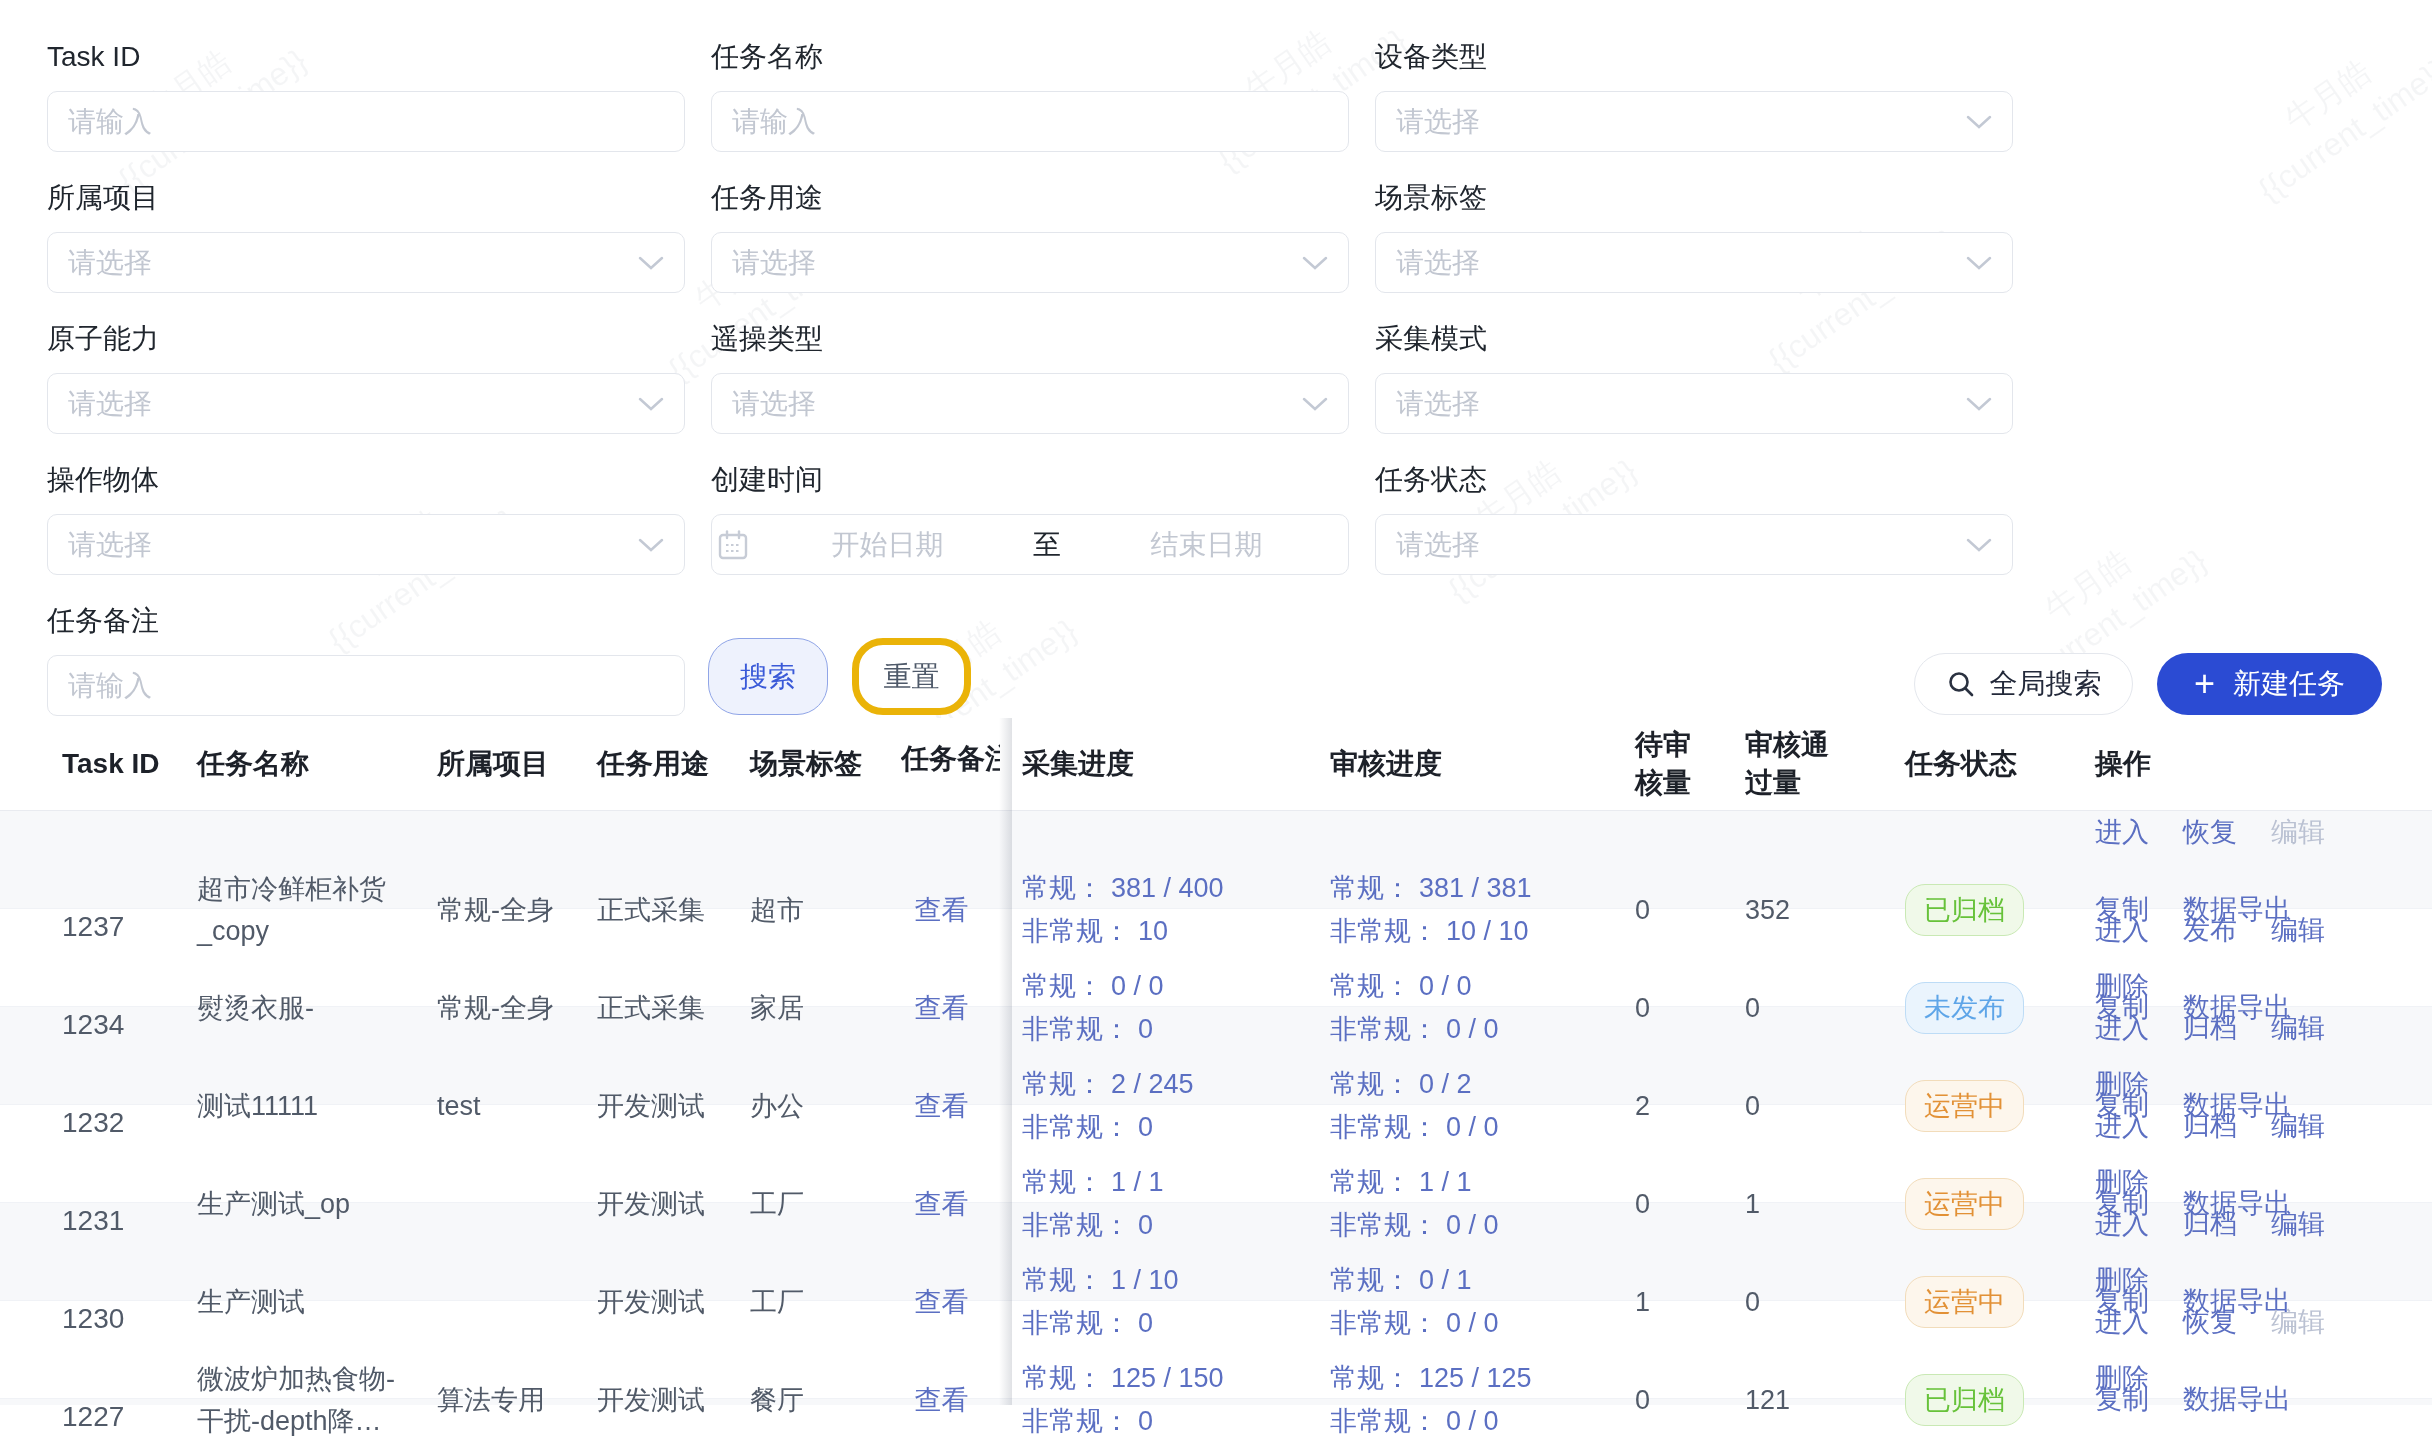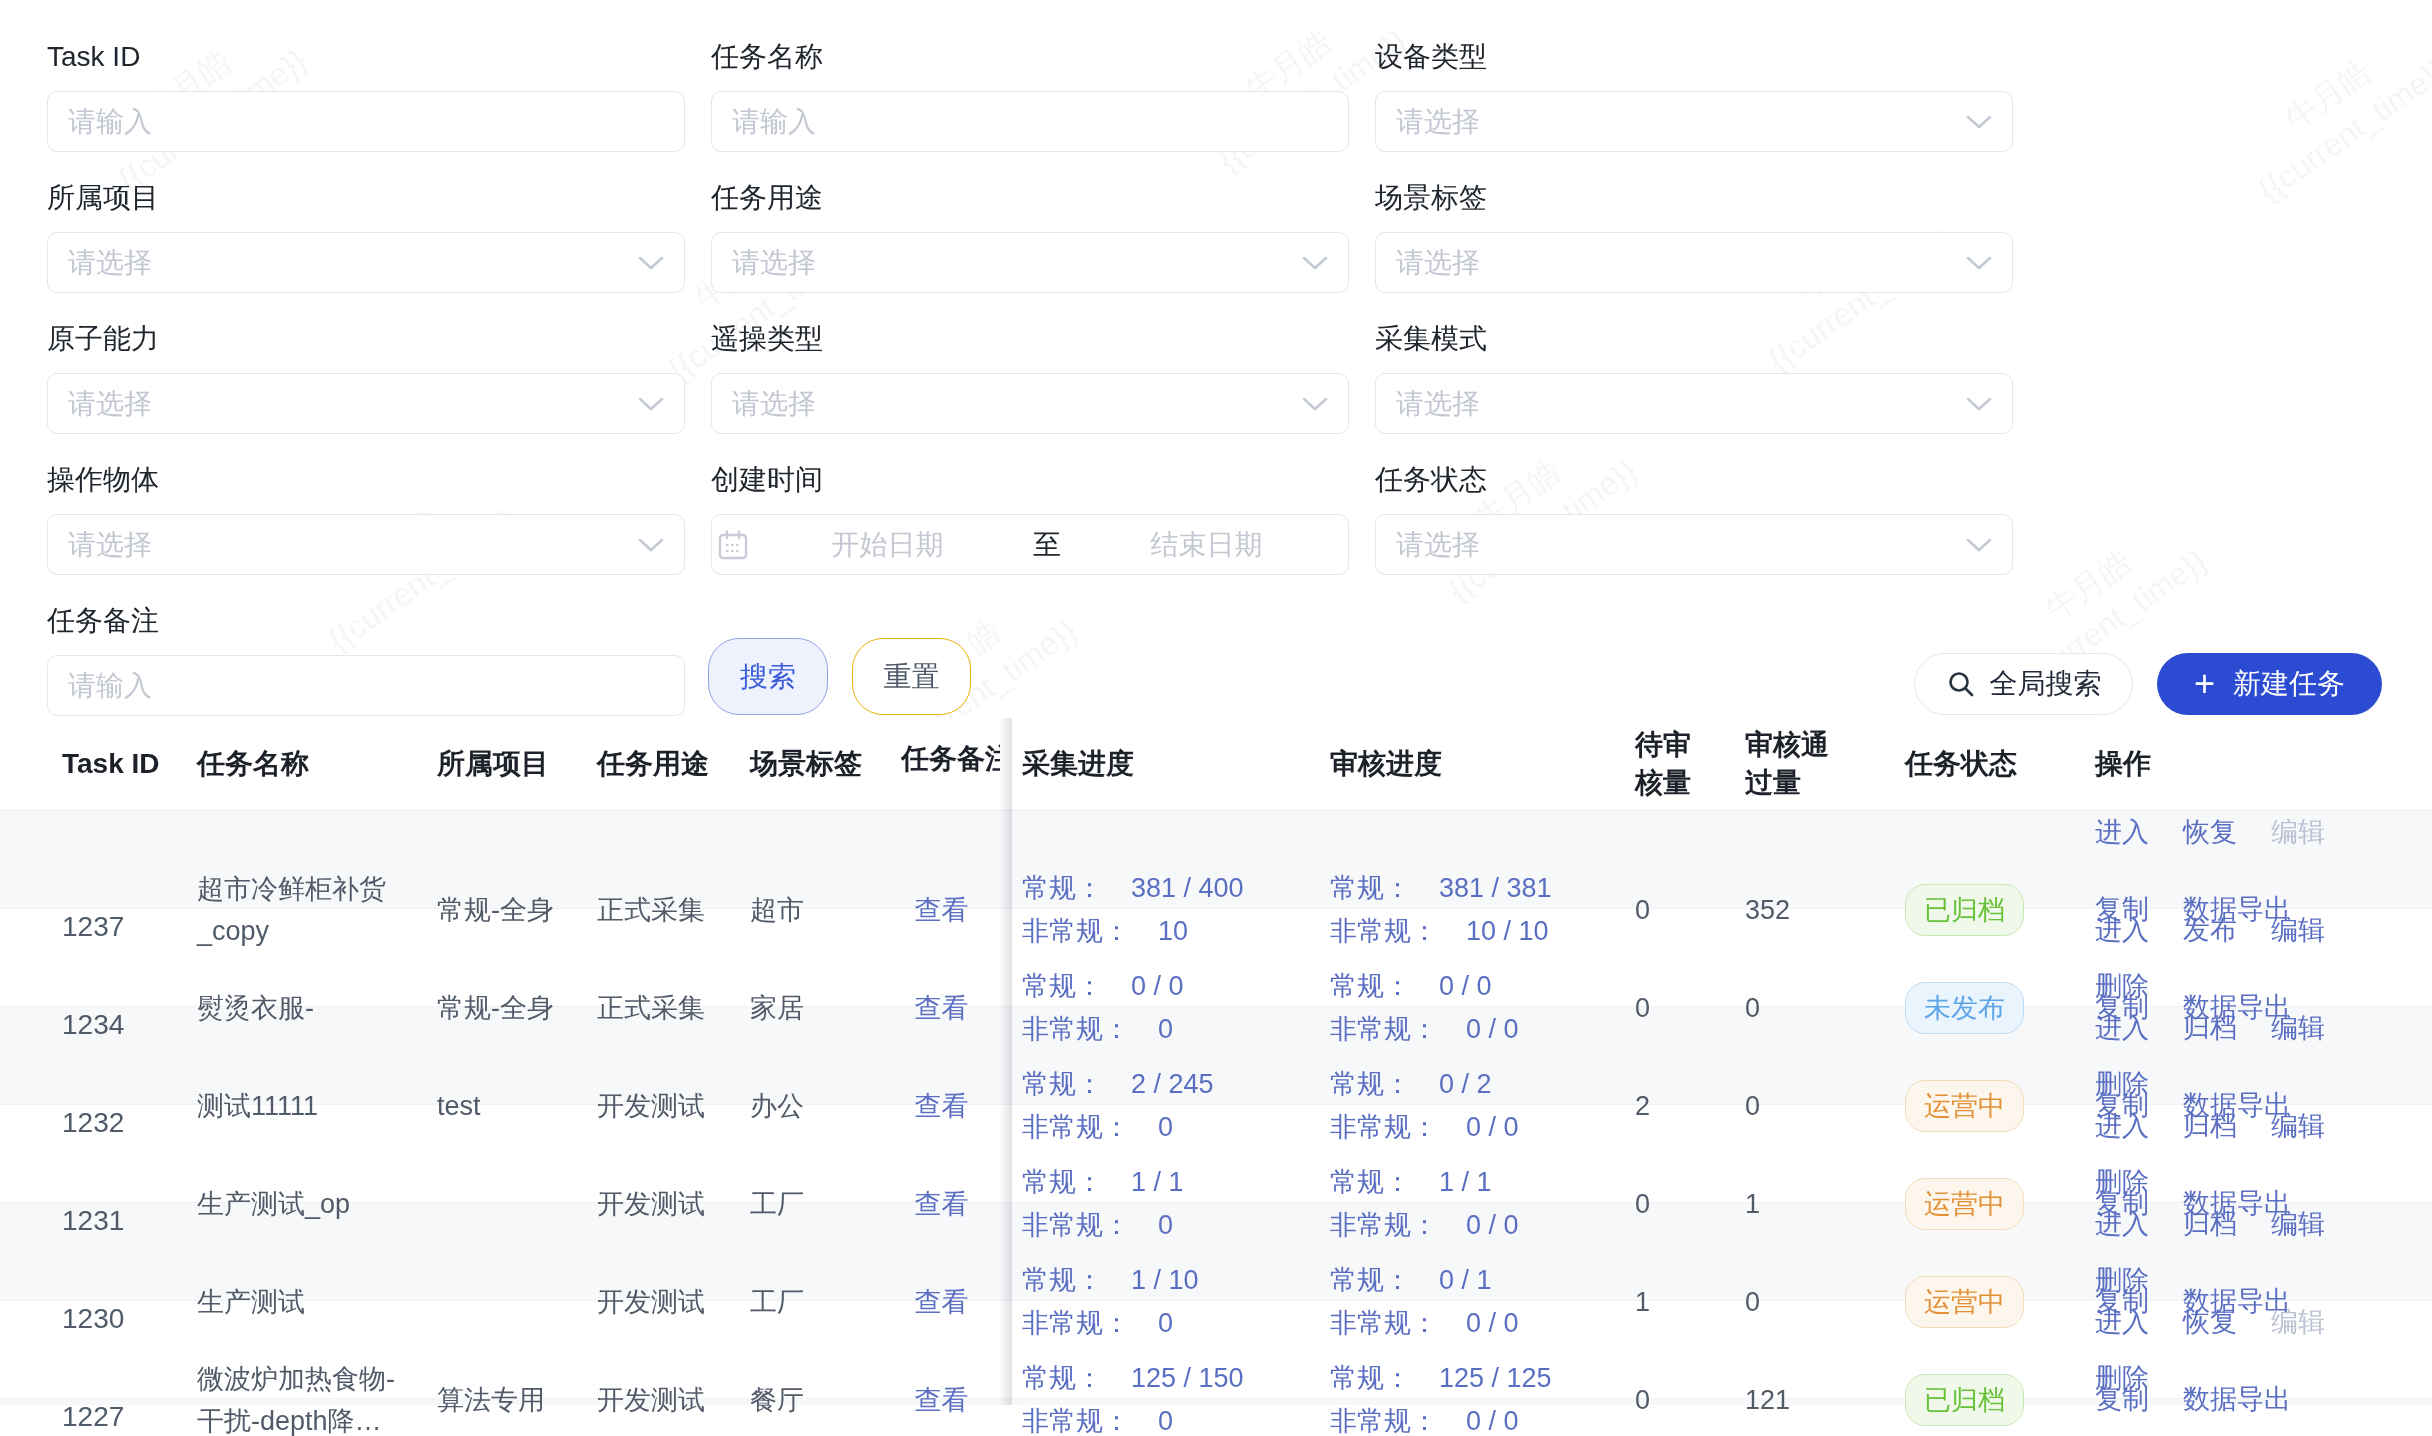--- a/index.html
+++ b/index.html
@@ -38,21 +38,21 @@
   .dr-seg { flex:1; text-align:center; }
   .dr-sep { font-size:28px; color:#20262e; padding:0 8px; }
 
   .last-row { display:flex; align-items:flex-end; padding-right:50px; }
   .lr-field { width:638px; }
   .btn { height:77px; border-radius:31px; display:inline-flex; align-items:center;
          justify-content:center; font-size:28px; cursor:pointer; flex:none; }
   .btn-search { width:120px; margin-left:23px; background:#eef2fd;
                 border:1px solid #90a5e7; color:#3a5ad8; }
   .btn-reset  { width:119px; margin-left:24px; background:#fff;
-                border:1px solid #eab308; color:#4e5969; }
+                border:7px solid #eab308; color:#4e5969; }
   .btn-global { width:219px; height:62px; margin-left:auto; background:#fff;
                 border:1px solid #e4e7ed; color:#23293a; gap:14px; }
   .btn-create { width:225px; height:62px; margin-left:24px; background:#2b4bd3;
                 border:none; color:#fff; gap:18px; }
   .plus { font-size:36px; font-weight:300; line-height:1; }
 
   
   .task-table { position:relative; z-index:1; margin-top:3px; }
   .grid-cols { display:grid;
     grid-template-columns:135px 240px 160px 153px 151px 121px 308px 305px 110px 160px 190px 337px;
@@ -63,21 +63,21 @@
   .th-wrap-3 { display:inline-block; width:90px; }
   .h-note span { display:inline-block; max-width:99px; overflow:hidden; white-space:nowrap; }
 
   .tr { height:98px; border-bottom:1px solid #f0f2f6; background:#fff; }
   .tr.alt { background:#f7f8fa; }
   .td { font-size:27px; color:#515a68; line-height:42px; padding-right:24px; }
   .c-id { font-size:28px;margin-top:35px; }
   .c-note { text-align:center; padding-right:40px; }
   a.link { color:#5b6fc2; text-decoration:none; cursor:pointer; }
   a.link.disabled { color:#bac1d2; cursor:default; }
-  .pline { display:flex; gap:28px; color:#5b6fc2; line-height:43px; white-space:nowrap; }
+  .pline { display:flex; gap:8px; color:#5b6fc2; line-height:43px; white-space:nowrap; }
   .badge { display:inline-block; padding:7px 18px; border-radius:20px; font-size:27px;
            border:1px solid; line-height:36px; white-space:nowrap; }
   .badge-green  { color:#67c23a; background:#f0f9e9; border-color:#c9e9b4; }
   .badge-blue   { color:#5ea5e8; background:#eaf4fd; border-color:#bddcf6; }
   .badge-orange { color:#e29136; background:#fdf6ec; border-color:#f2dcba; }
   .c-ops { display:flex; flex-wrap:wrap; column-gap:24px; row-gap:8px; max-width:300px;
            line-height:43px;gap:34px; }
   .col-shadow { position:absolute; left:999px; top:0; width:13px; height:100%; z-index:3;
     background:linear-gradient(to right, rgba(62,72,94,0), rgba(62,72,94,0.16)); }
   .tr-sliver { height:6px; background:#f7f8fa; }

